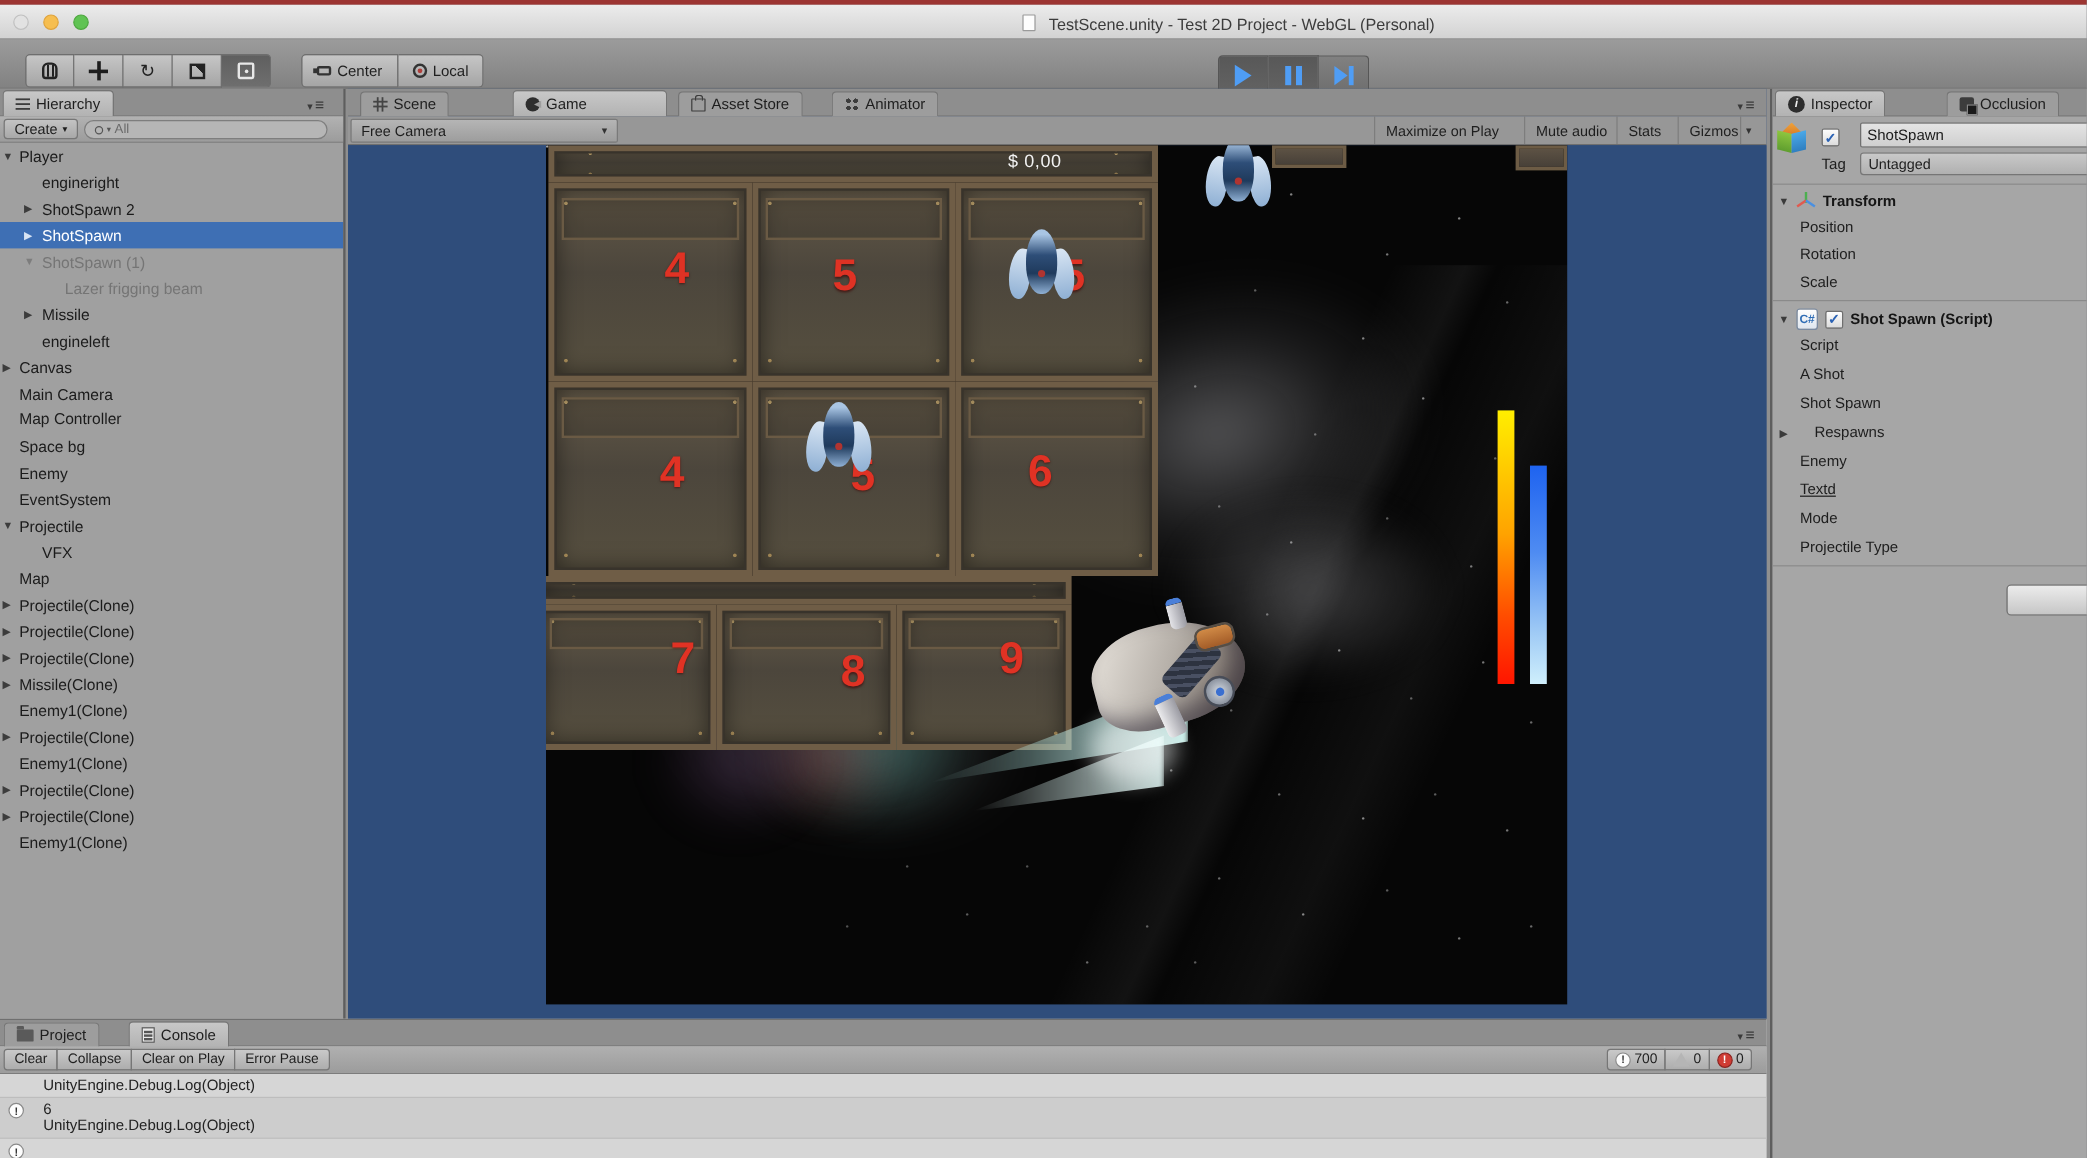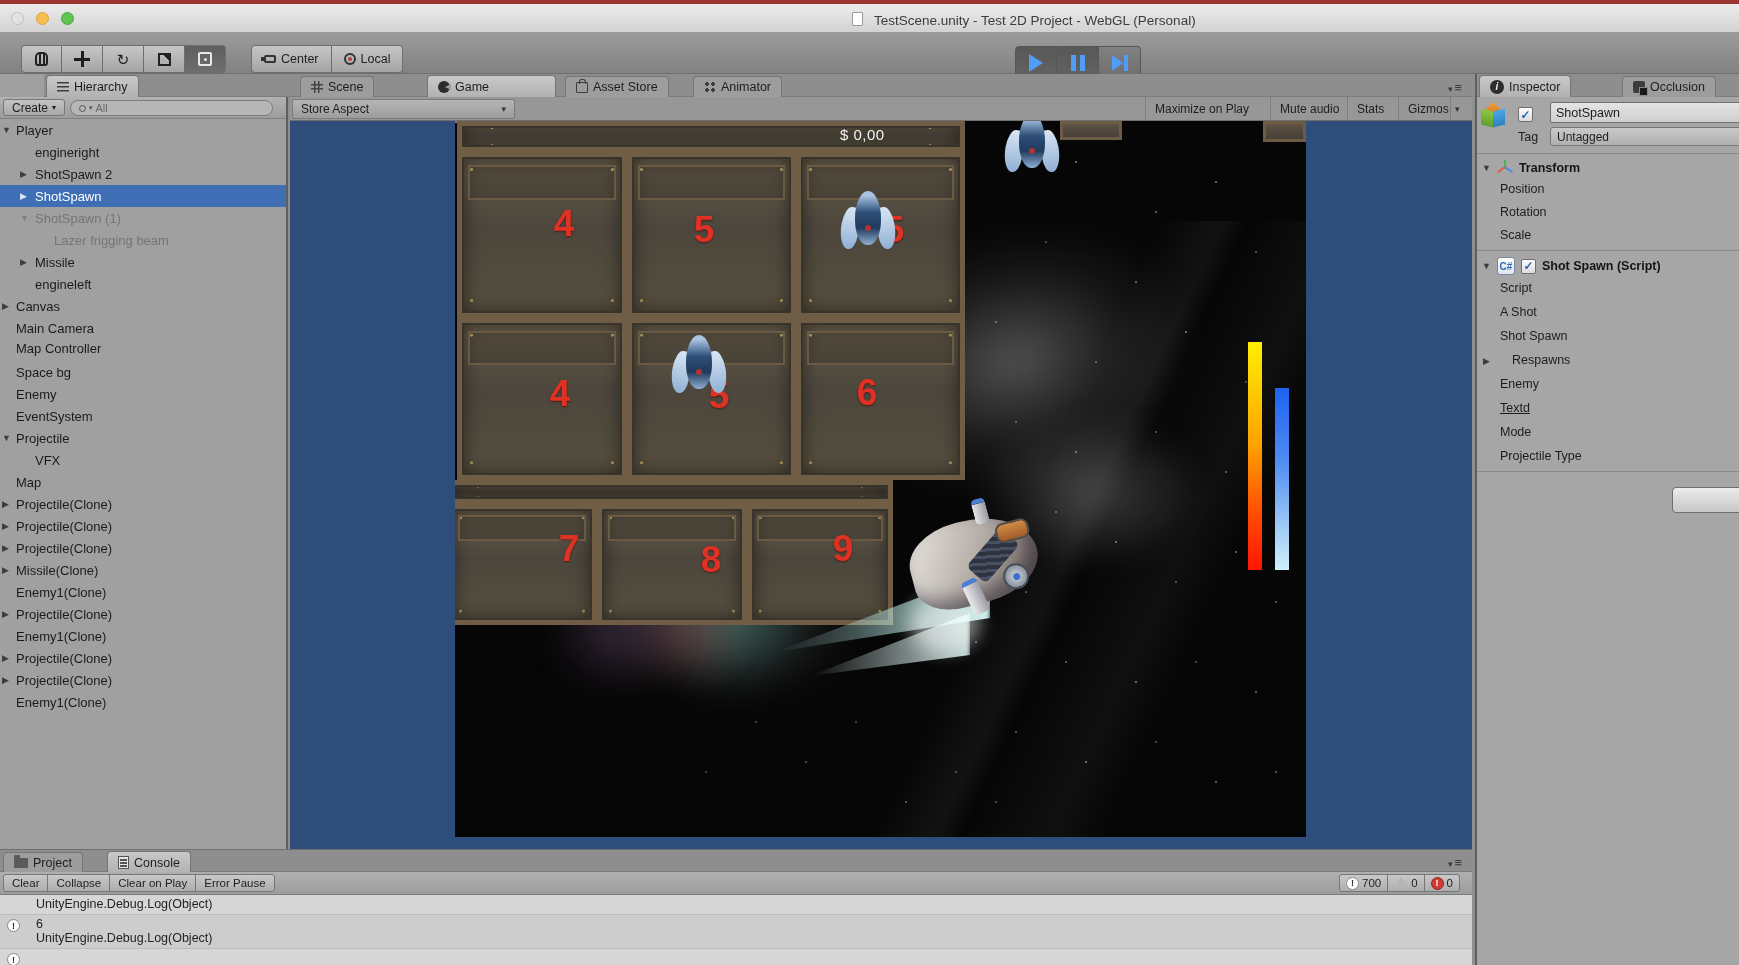--- a/index.html
+++ b/index.html
@@ -73,21 +73,21 @@
   .tab { position:absolute; top:2px; height:21px; display:flex; align-items:center; gap:5px;
      padding:0 10px; font-size:12.5px; color:#1e1e1e; background:#9d9d9d;
      border:1px solid #757575; border-bottom:none; border-radius:4px 4px 0 0; }
   .tab.active { background:linear-gradient(#c8c8c8,#b2b2b2); height:22px; top:1px; }
   .panel-menu { position:absolute; font-size:9px; color:#3a3a3a; letter-spacing:1px; }
   .panel-menu::after { content:"≡"; font-size:13px; margin-left:1px; }
 
   
   #hierarchy-panel { left:0; top:74px; width:288px; height:775px; background:#a0a0a0;
      border-right:2px solid #5e5e5e; }
-  #hier-tabrow { left:0; top:0; width:286px; height:23px;margin-left:44px; }
+  #hier-tabrow { left:0; top:0; width:286px; height:23px; }
   #hier-create-row { left:0; top:23px; width:286px; height:22px;
      background:linear-gradient(#b2b2b2,#9c9c9c); border-bottom:1px solid #7f7f7f; display:flex; align-items:center; }
   #create-btn { margin-left:3px; height:17px; padding:0 8px; font-size:12px; color:#1e1e1e;
      background:linear-gradient(#c3c3c3,#a8a8a8); border:1px solid #767676; border-radius:3px;
      display:flex; align-items:center; gap:4px; }
   #hier-search { position:absolute; left:70px; top:3px; width:203px; height:16px;
      background:#b6b6b6; border:1px solid #7e7e7e; border-radius:8px; display:flex;
      align-items:center; padding:0 8px; gap:3px; }
   #hier-search .mag { width:7px; height:7px; border:1.5px solid #555; border-radius:50%; }
   #hier-search .ph { font-size:11px; color:#6a6a6a; }
@@ -506,21 +506,21 @@
     </div>
     <div class="tab" style="left:403px;">
       <span class="anim-icon"></span>
       <span>Animator</span>
     </div>
     <span class="panel-menu" style="left:1158px; top:6px;">▾</span>
   </div>
 
   <div class="abs" id="game-toolbar">
     <div id="aspect-btn">
-      <span>Store Aspect</span>
+      <span>Free Camera</span>
       <span class="dd">▾</span>
     </div>
     <div class="gt-item" style="left:855px;">
       <span>Maximize on Play</span>
     </div>
     <div class="gt-item" style="left:980px;">
       <span>Mute audio</span>
     </div>
     <div class="gt-item" style="left:1057px;">
       <span>Stats</span>

